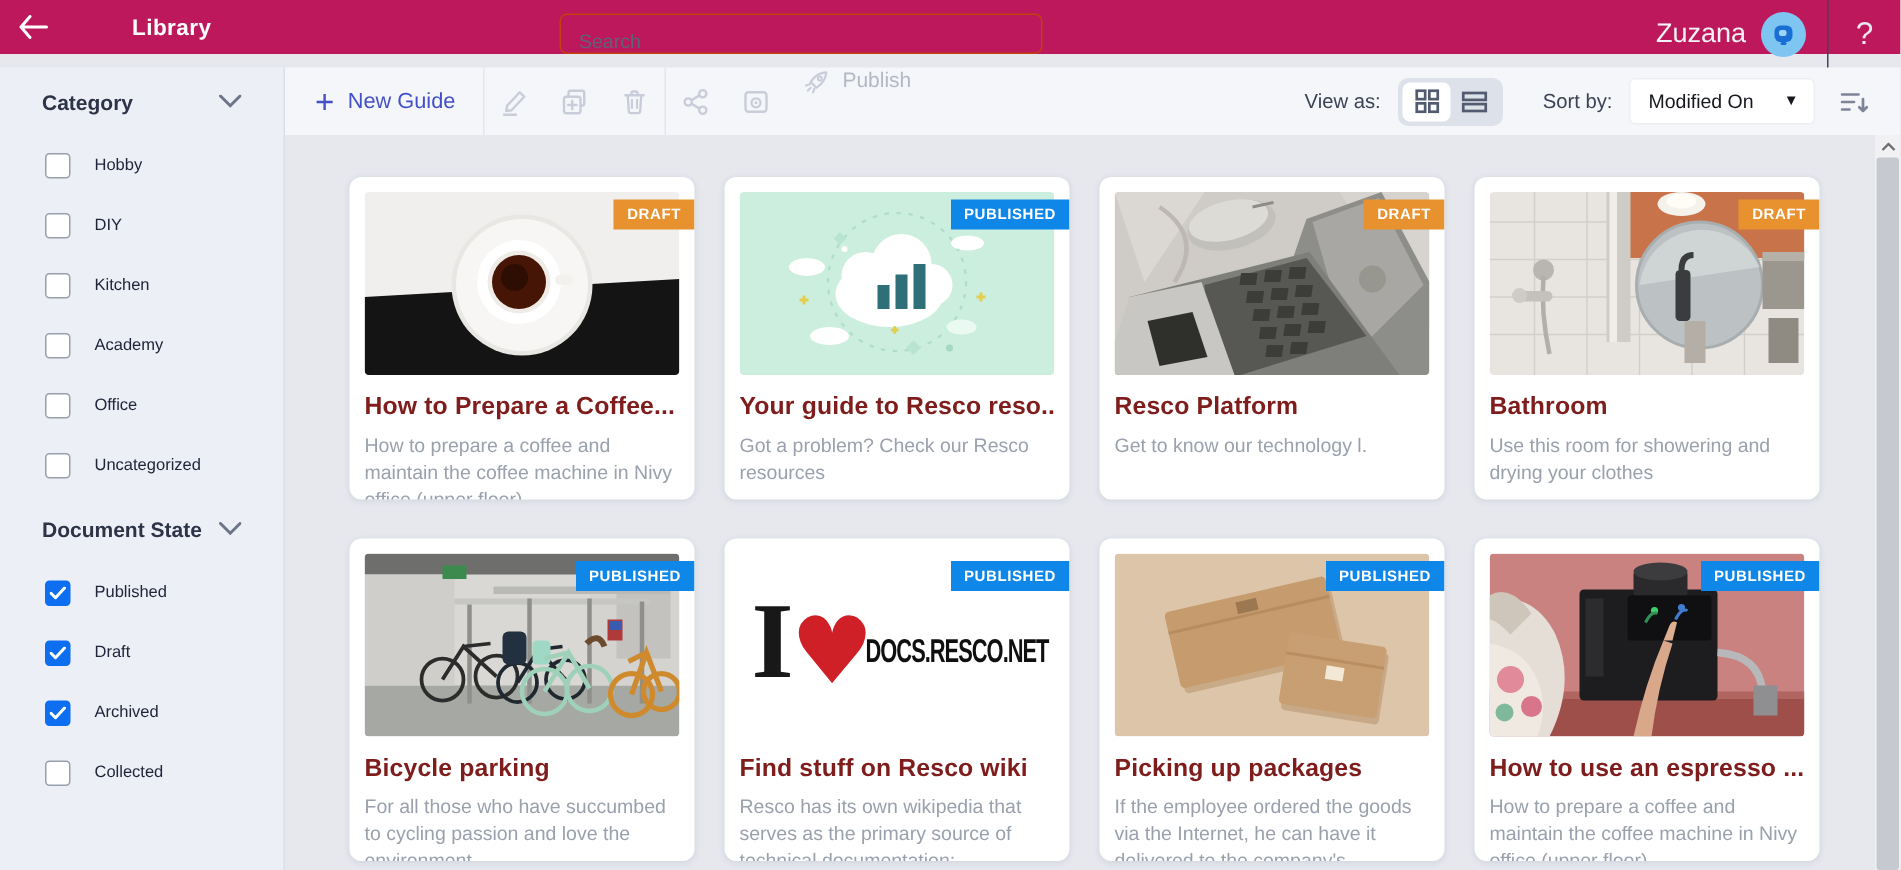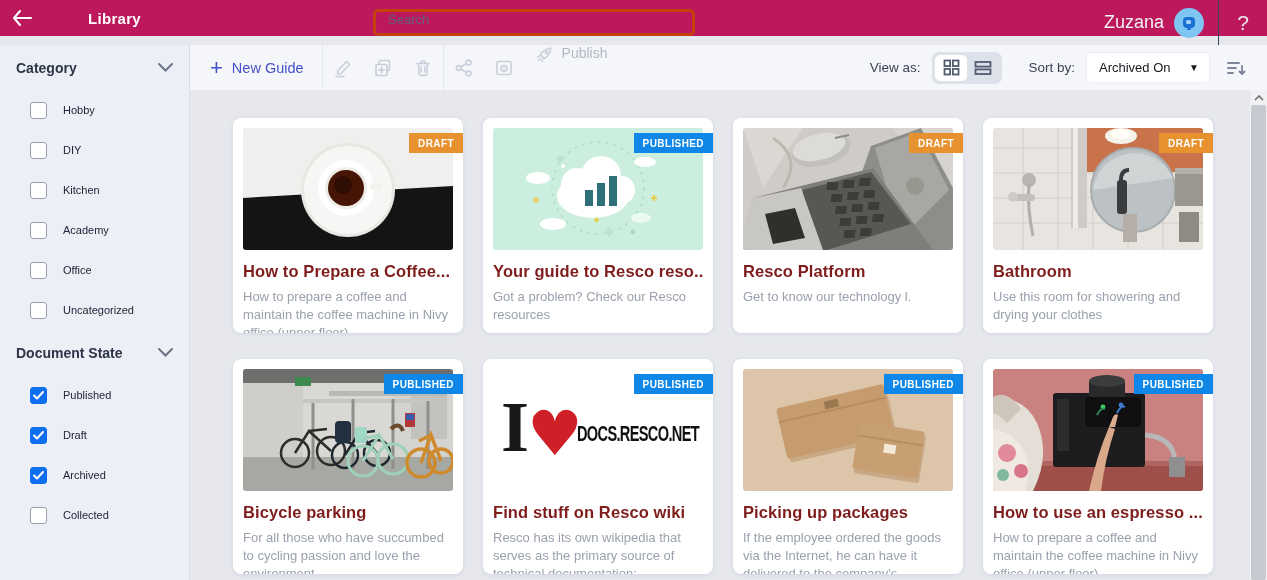--- a/index.html
+++ b/index.html
@@ -4,32 +4,32 @@
 <style>
   * { margin:0; padding:0; box-sizing:border-box; }
   html,body { width:1267px; height:580px; overflow:hidden; font-family:"Liberation Sans", sans-serif; }
   body { background:#e6e8ee; position:relative; }
 
   
   .topbar { position:absolute; top:0; left:0; width:1267px; height:36px; background:#be185d; display:flex; align-items:center; z-index:30;gap:44px; }
   .back-btn { width:44px; height:45px; display:flex; align-items:center; justify-content:center; cursor:pointer; }
   .back-btn svg { stroke:#fff; }
   .app-title { color:#ffffff; font-size:15px; font-weight:700; letter-spacing:.3px; }
-  .search-box { position:absolute; left:373px; top:9px; width:322px; height:27px; border:3px solid #c2410c; border-radius:5px; display:flex; align-items:flex-start; padding:0 12px; background:transparent; }
+  .search-box { position:absolute; left:373px; top:9px; width:322px; height:27px; border:1px solid #c2410c; border-radius:5px; display:flex; align-items:flex-end; padding:0 12px; background:transparent; }
   .search-box input { background:transparent; border:none; outline:none; color:#c7ccda; font-size:13px; width:100%; font-family:"Liberation Sans", sans-serif; }
   .search-box input::placeholder { color:#5c6378; }
   .topbar-right { position:absolute; right:0; top:0; height:45px; display:flex; align-items:center; }
   .user-name { color:#f2f3f6; font-size:18px; margin-right:10px; }
   .avatar { width:30px; height:30px; border-radius:50%; background:#7fc5f2; display:flex; align-items:center; justify-content:center; margin-right:14px; cursor:pointer; overflow:hidden; }
   .topbar-sep { width:1px; height:45px; background:#3e455a; }
   .help-btn { width:48px; height:45px; display:flex; align-items:center; justify-content:center; color:#e8eaef; font-size:21px; cursor:pointer; }
 
   
   .sidebar { position:absolute; top:45px; left:0; width:190px; height:535px; background:#edeff6; border-right:1px solid #dcdfe8; z-index:10; }
-  .side-header { height:45px; display:flex; align-items:center; justify-content:space-between; padding:0 16px; cursor:pointer; }
+  .side-header { height:45px; display:flex; align-items:center; justify-content:space-between; padding:0 28px; cursor:pointer; }
   .side-header .hd { font-size:14px; font-weight:700; color:#2d3448; }
   .side-item { height:40px; display:flex; align-items:center; padding-left:30px; cursor:pointer; }
   .cbx { width:17px; height:17px; border-radius:3px; background:#ffffff; border:1.5px solid #989fad; margin-right:16px; display:flex; align-items:center; justify-content:center; flex:0 0 auto; }
   .cbx svg { display:none; }
   .cbx.checked { background:#0d6ff0; border-color:#0d6ff0; }
   .cbx.checked svg { display:block; }
   .side-item .lbl { font-size:11px; color:#20263a; }
 
   
   .toolbar { position:absolute; top:45px; left:190px; width:1077px; height:45px; background:#f4f6f9; display:flex; align-items:center; z-index:10; }
@@ -231,21 +231,21 @@
     </div>
     <div class="vt-btn">
       <svg width="18" height="16" viewBox="0 0 18 16">
         <rect x="1.5" y="2" width="15" height="4.6" stroke-width="1.8" fill="none"></rect>
         <rect x="1.5" y="9.4" width="15" height="4.6" stroke-width="1.8" fill="none"></rect>
       </svg>
     </div>
   </div>
   <span class="sortby-label">Sort by:</span>
   <div class="sort-select">
-    <span class="val">Archived On</span>
+    <span class="val">Modified On</span>
     <span class="caret">▼</span>
   </div>
   <div class="sort-dir">
     <svg width="19" height="16" viewBox="0 0 19 16">
       <path d="M1 3 H12 M1 8 H9 M1 13 H6" stroke="#7e8598" stroke-width="1.8" stroke-linecap="round" fill="none"></path>
       <path d="M15 6 V14 M12.5 11.5 L15 14 L17.5 11.5" stroke="#7e8598" stroke-width="1.8" stroke-linecap="round" stroke-linejoin="round" fill="none"></path>
     </svg>
   </div>
 </div>
 

